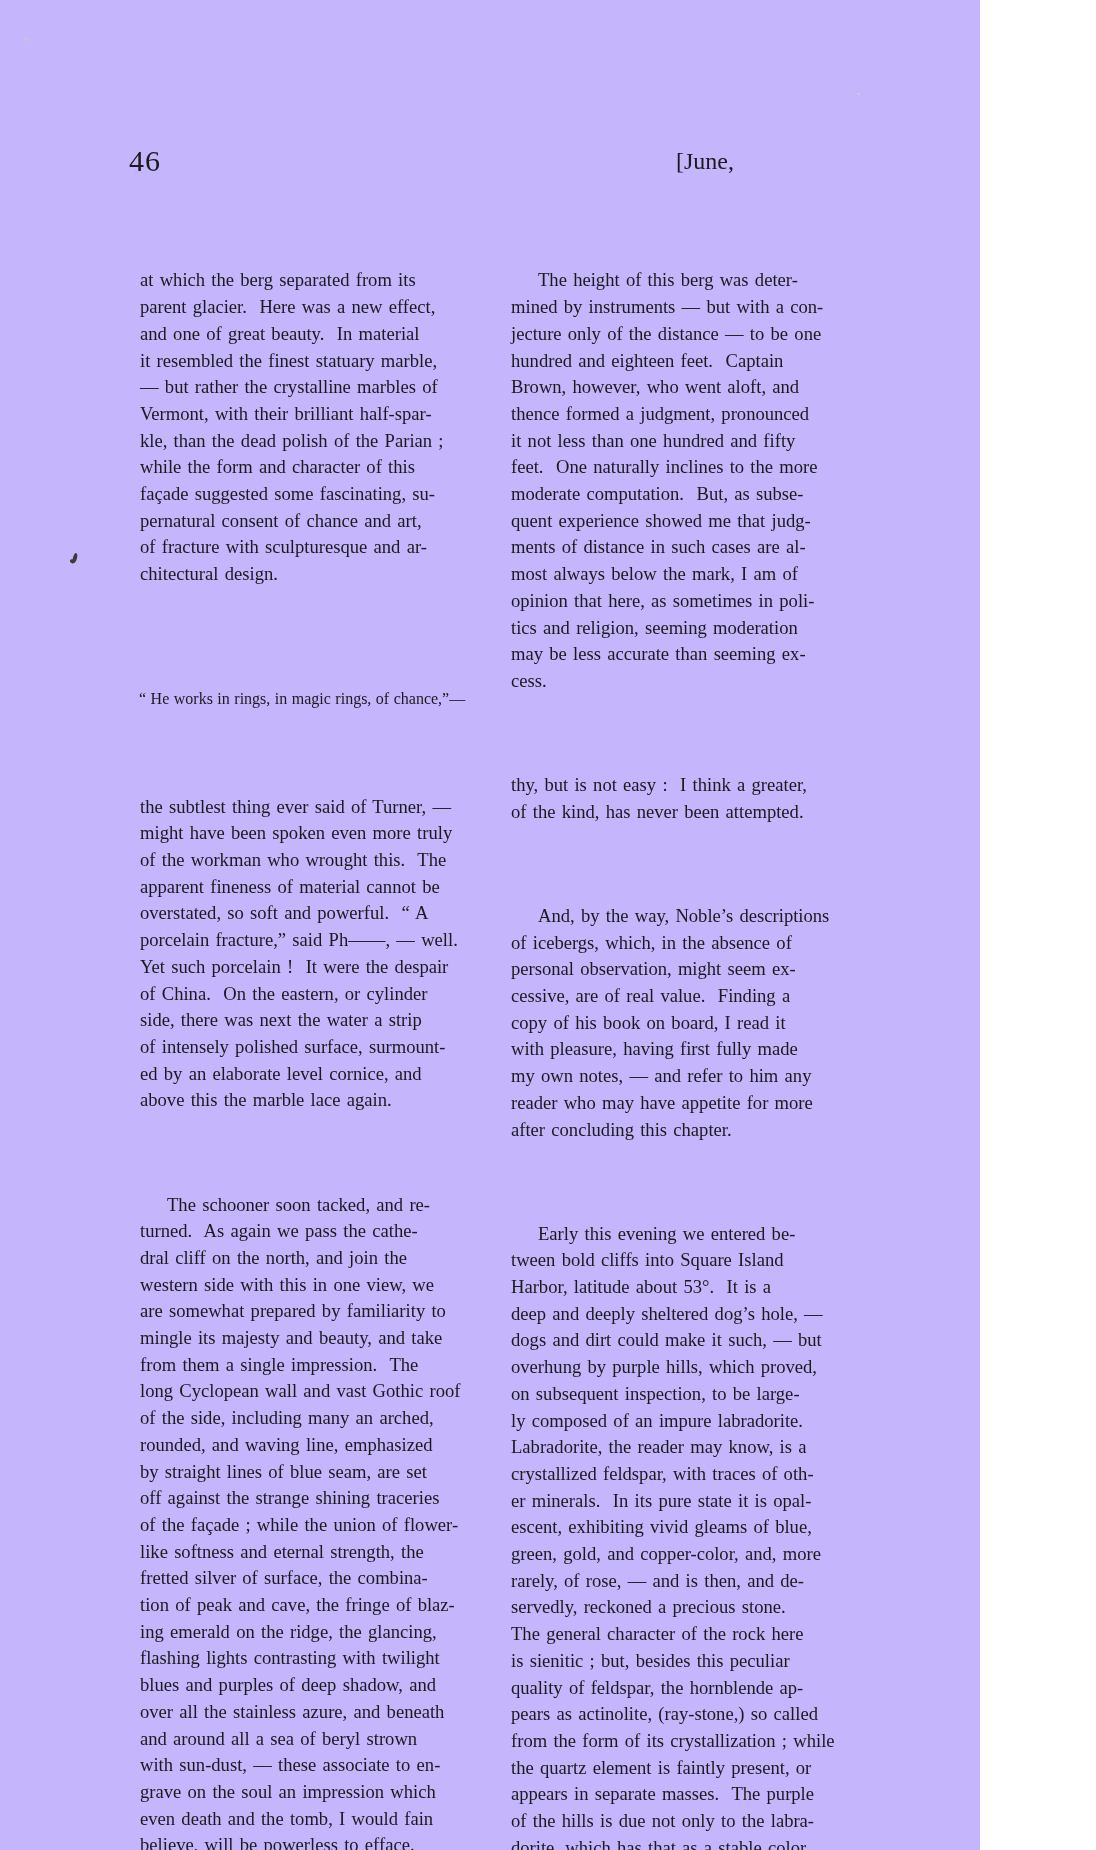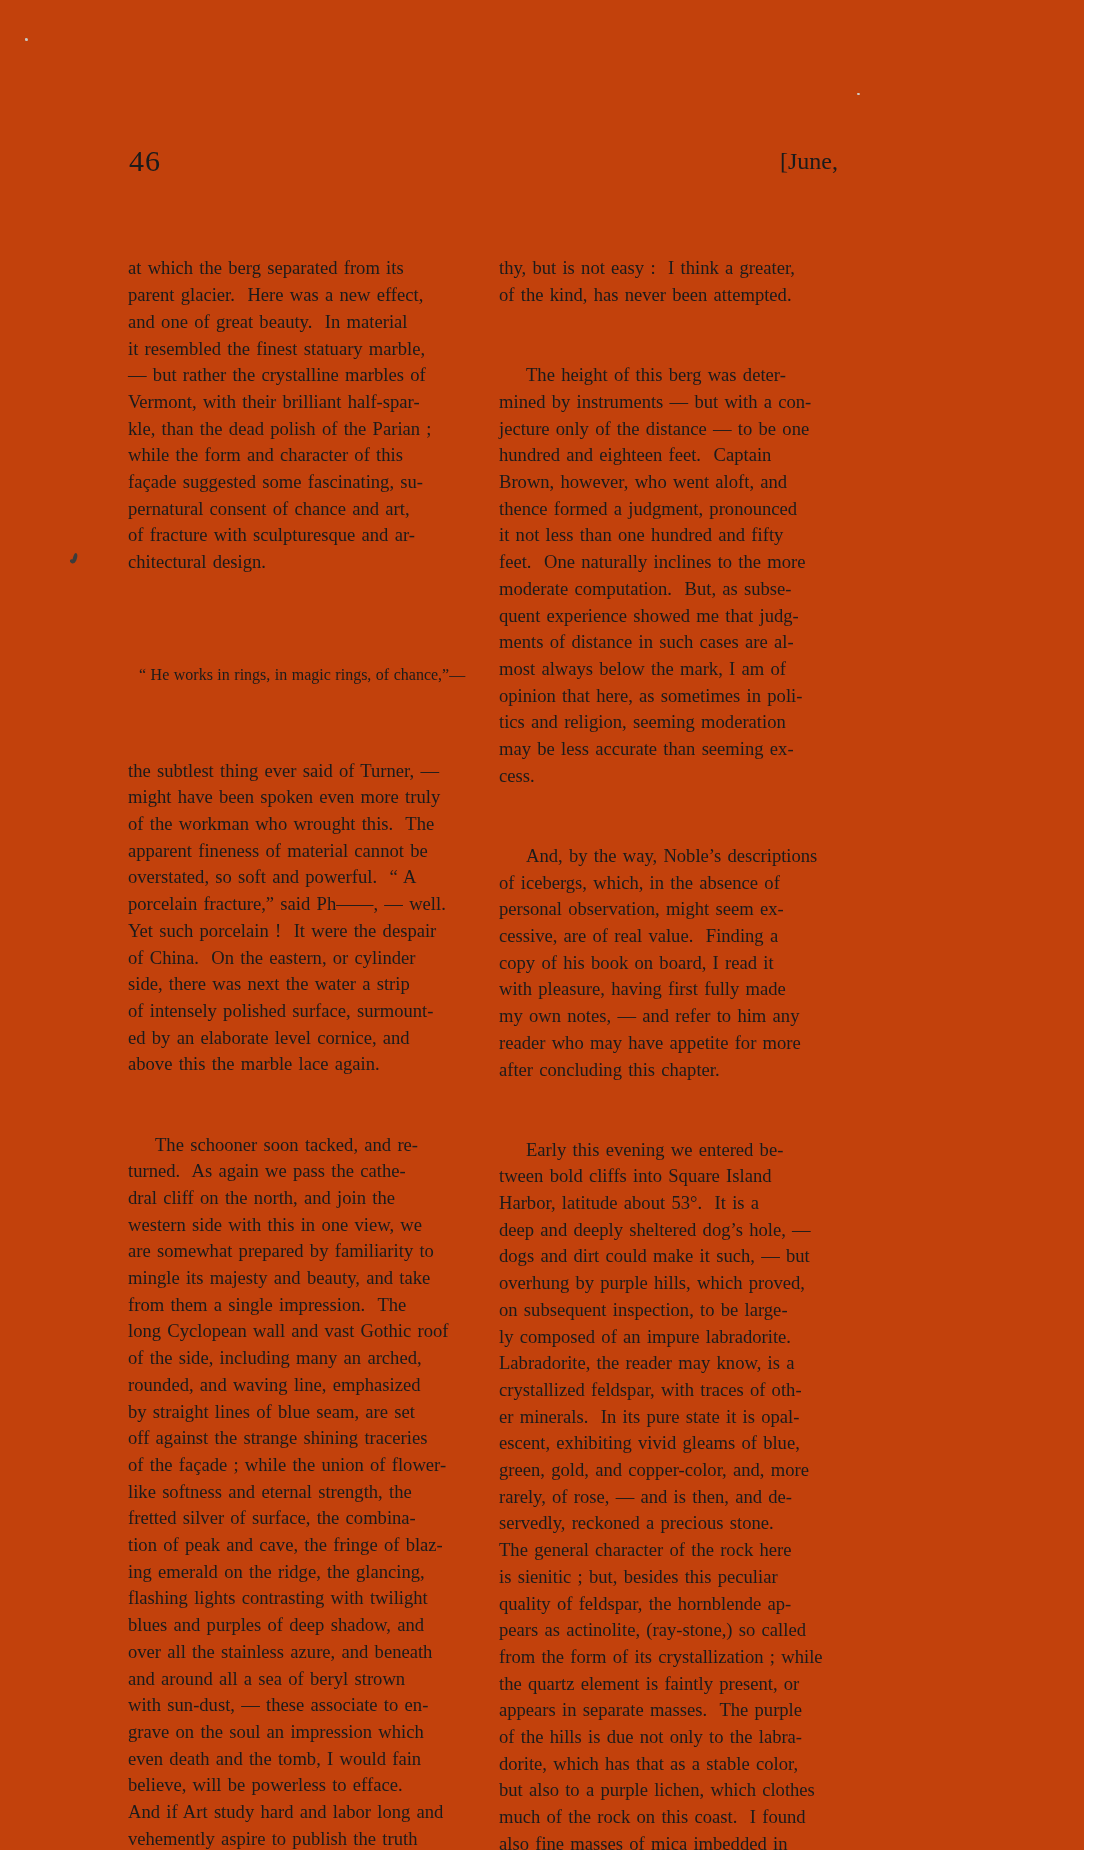--- a/index.html
+++ b/index.html
@@ -3,22 +3,22 @@
 <meta charset="utf-8">
 <style>
   html,body{margin:0;padding:0;}
   body{
     width:1096px;height:1850px;
     background:#ffffff;
     font-family:"Liberation Serif", serif;
   }
   .page{
     position:relative;
-    width:1084px;height:1850px;
-    background:#c2410c;
+    width:980px;height:1850px;
+    background:#c4b5fd;
     color:#1b1b1b;
     overflow:hidden;
   }
   
   .pagenum{
     position:absolute;left:129px;top:146px;
     font-size:30px;line-height:30px;
     letter-spacing:1px;
   }
   .runhead{
@@ -35,21 +35,21 @@
   
   .col{
     position:absolute;top:202px;width:356px;
     font-size:18.6px;
     line-height:26.7px;
     word-spacing:1.6px;
     white-space:pre;
   }
   .col-left{left:128px;}
   .col-right{left:499px;}
-  .para{margin:0;}
+  .para{margin:12px;}
   .ind{text-indent:27px;}
   .quote{
     font-size:16px;
     line-height:20px;
     margin:36px 0 19px 11px;
     word-spacing:0.5px;
     white-space:pre;
   }
   
   .speck{
@@ -123,38 +123,38 @@
 with sun-dust, — these associate to en-
 grave on the soul an impression which
 even death and the tomb, I would fain
 believe, will be powerless to efface.
 And if Art study hard and labor long and
 vehemently aspire to publish the truth
 of this, she does well.  Her task is wor-</div>
   </div>
 
   <div class="col col-right">
-    <div class="para">thy, but is not easy :  I think a greater,
-of the kind, has never been attempted.</div>
     <div class="para ind">The height of this berg was deter-
 mined by instruments — but with a con-
 jecture only of the distance — to be one
 hundred and eighteen feet.  Captain
 Brown, however, who went aloft, and
 thence formed a judgment, pronounced
 it not less than one hundred and fifty
 feet.  One naturally inclines to the more
 moderate computation.  But, as subse-
 quent experience showed me that judg-
 ments of distance in such cases are al-
 most always below the mark, I am of
 opinion that here, as sometimes in poli-
 tics and religion, seeming moderation
 may be less accurate than seeming ex-
 cess.</div>
+    <div class="para">thy, but is not easy :  I think a greater,
+of the kind, has never been attempted.</div>
     <div class="para ind">And, by the way, Noble’s descriptions
 of icebergs, which, in the absence of
 personal observation, might seem ex-
 cessive, are of real value.  Finding a
 copy of his book on board, I read it
 with pleasure, having first fully made
 my own notes, — and refer to him any
 reader who may have appetite for more
 after concluding this chapter.</div>
     <div class="para ind">Early this evening we entered be-

